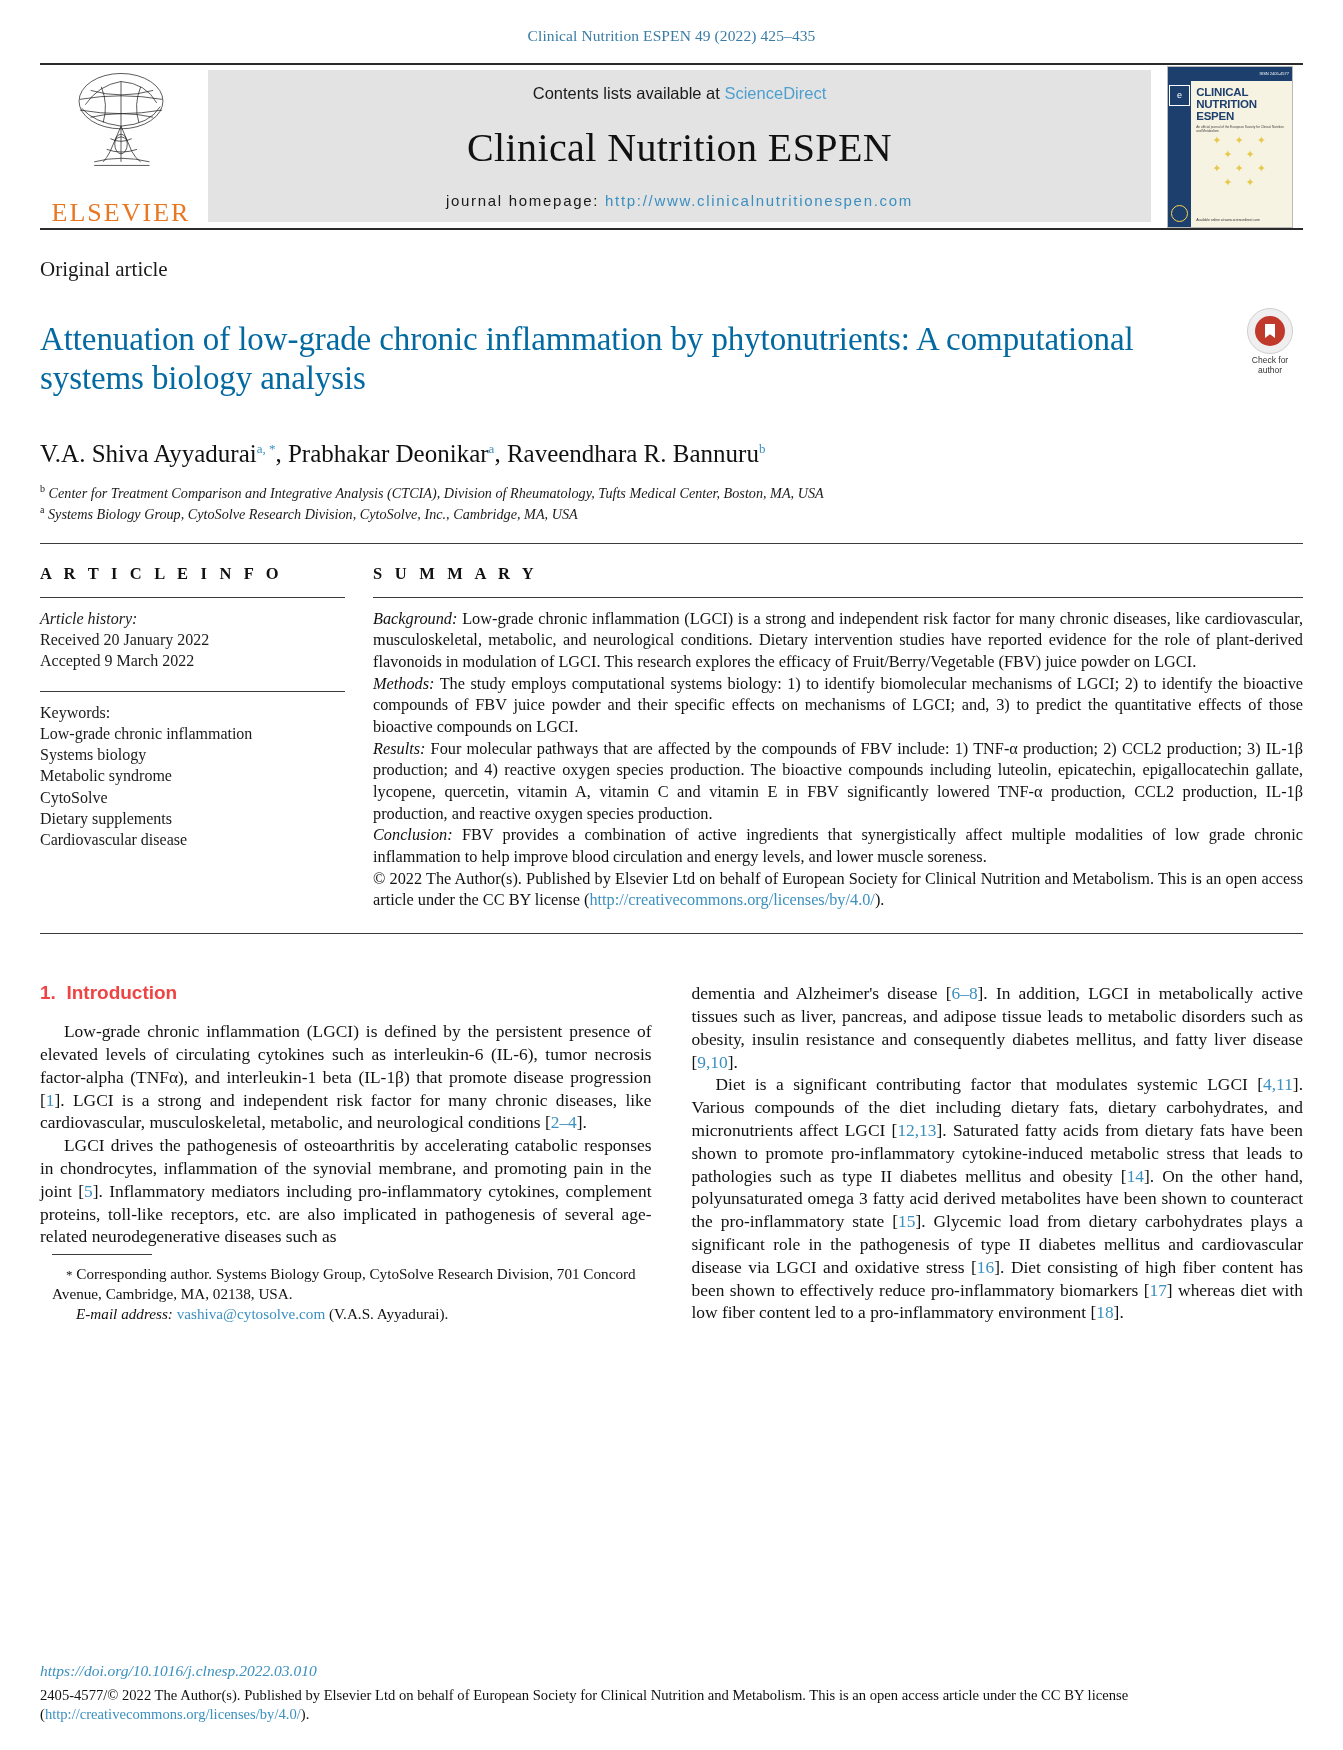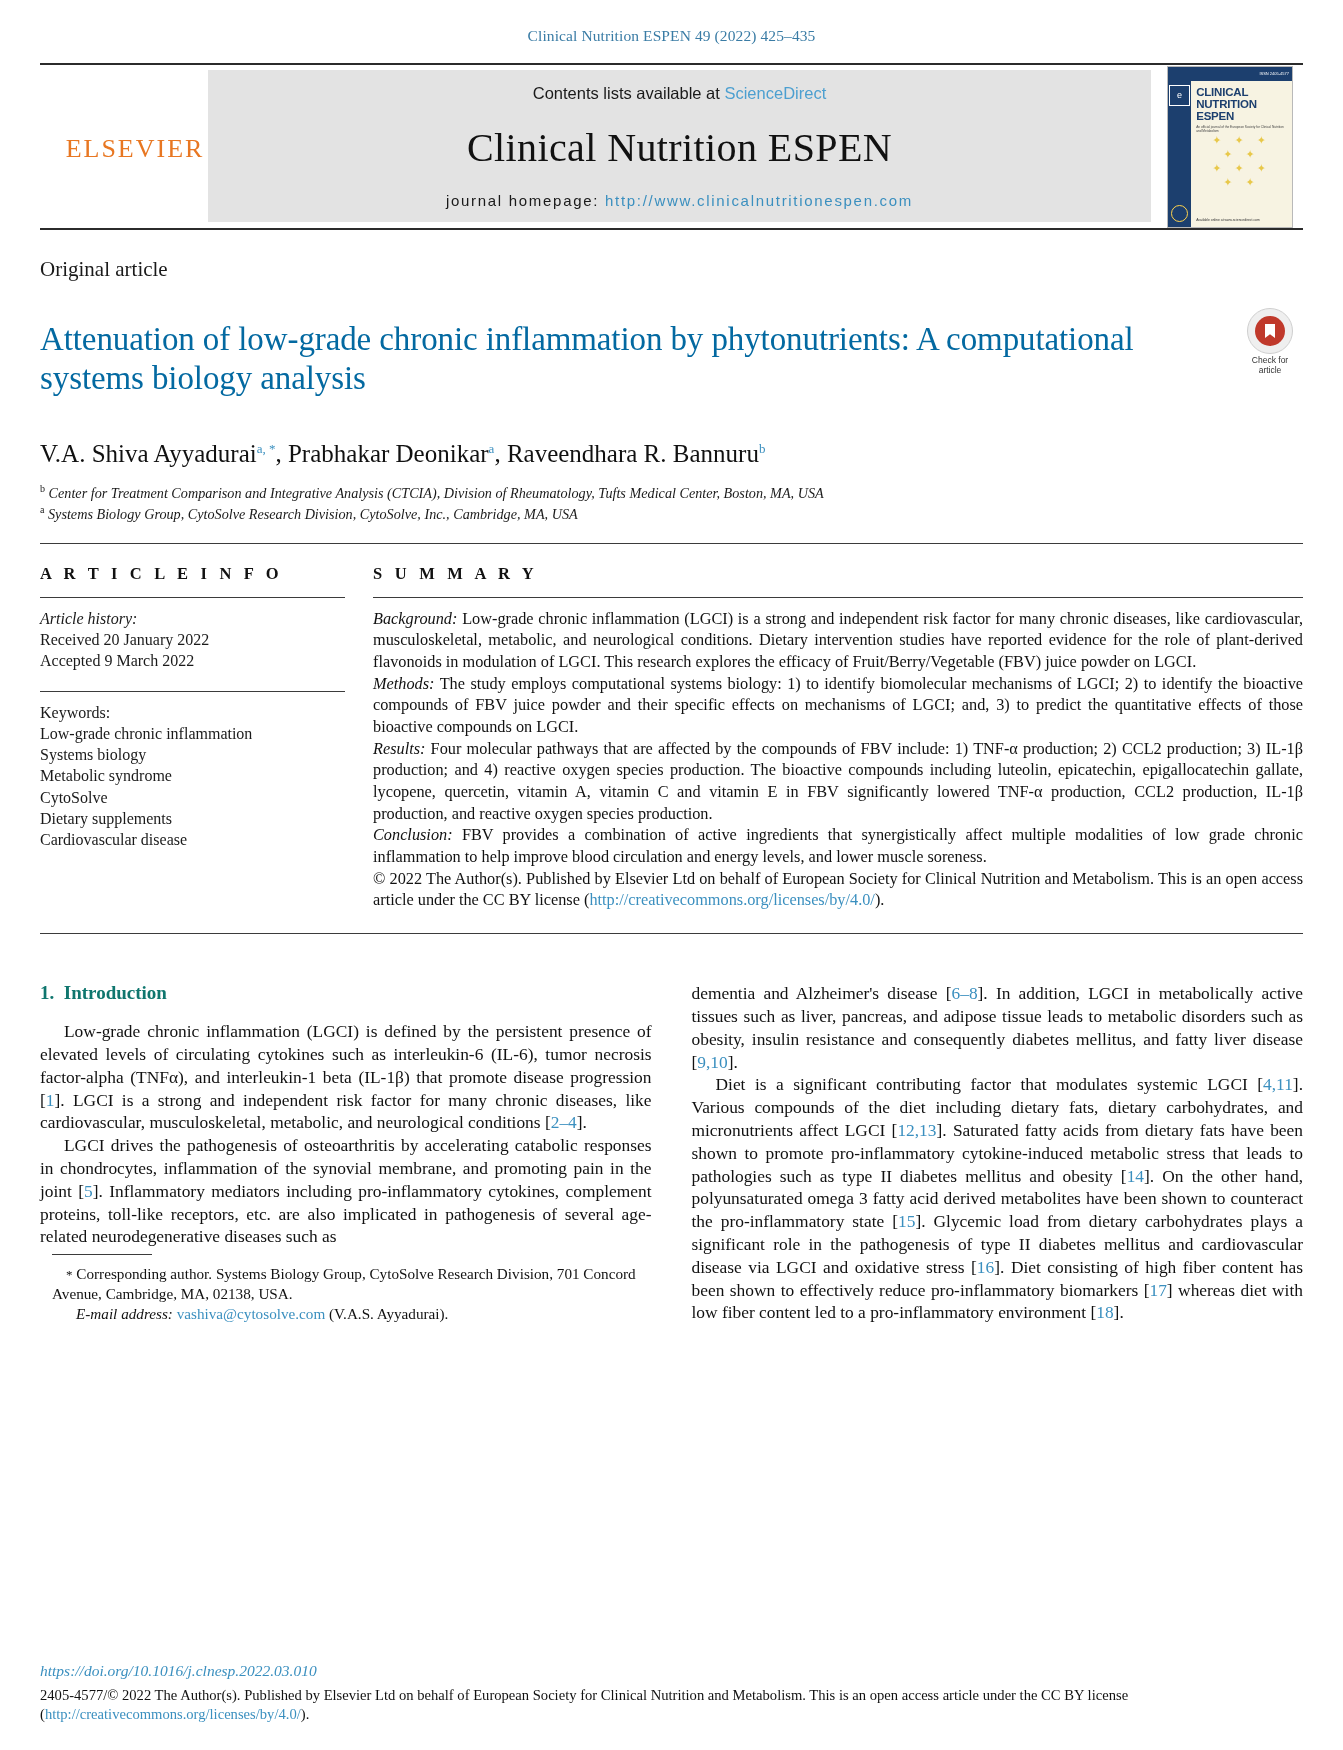--- a/index.html
+++ b/index.html
@@ -46,23 +46,23 @@
     align-items: stretch;
     height: 163px;
     border-top: 2px solid #2b2b2b;
     border-bottom: 2px solid #2b2b2b;
     box-sizing: content-box;
   }
   .masthead-left {
     width: 162px;
     flex: 0 0 162px;
     display: flex;
-    flex-direction: row;
+    flex-direction: column;
     align-items: center;
-    justify-content: center;
+    justify-content: space-between;
     padding-top: 4px;
     box-sizing: border-box;
     gap: 28px;
   }
   .elsevier-tree {
     width: 120px;
     height: 112px;
   }
   .elsevier-word {
     color: #e87722;
@@ -288,22 +288,22 @@
     display: flex;
     margin-top: 48px;
     column-gap: 40px;
   }
   .col { width: 613px; }
   .col-left { position: relative; }
   h2.sec-title {
     font-size: 19px;
     font-weight: bold;
     margin: 0 0 16px 0;
-    color: #0f766e;
-    font-family: Liberation Serif, serif;
+    color: #ef4444;
+    font-family: Liberation Sans, sans-serif;
   }
   .body-text {
     font-size: 17.4px;
     line-height: 1.31;
     text-align: justify;
     color: #111;
   }
   .body-text p { margin: 0; text-indent: 24px; }
   .body-text p.noindent { text-indent: 0; }
   .ref { color: #3a8fbf; }
@@ -422,21 +422,21 @@
   <div class="title-row">
     <h1 class="doc-title">Attenuation of low-grade chronic inflammation by phytonutrients: A computational systems biology analysis</h1>
     <div class="crossmark">
       <div class="ring">
             <div class="inner">
               <div class="bookmark"></div>
             </div>
           </div>
       <div class="cm-text">
         <div>Check for</div>
-        <div>article</div>
+        <div>author</div>
       </div>
     </div>
   </div>
 
   <div class="authors">
     <span>V.A. Shiva Ayyadurai</span><sup>a, *</sup>, <span>Prabhakar Deonikar</span><sup>a</sup>, <span>Raveendhara R. Bannuru</span><sup>b</sup>
   </div>
 
   <div class="affiliations">
     <div><sup>b</sup> <span>Center for Treatment Comparison and Integrative Analysis (CTCIA), Division of Rheumatology, Tufts Medical Center, Boston, MA, USA</span></div>

